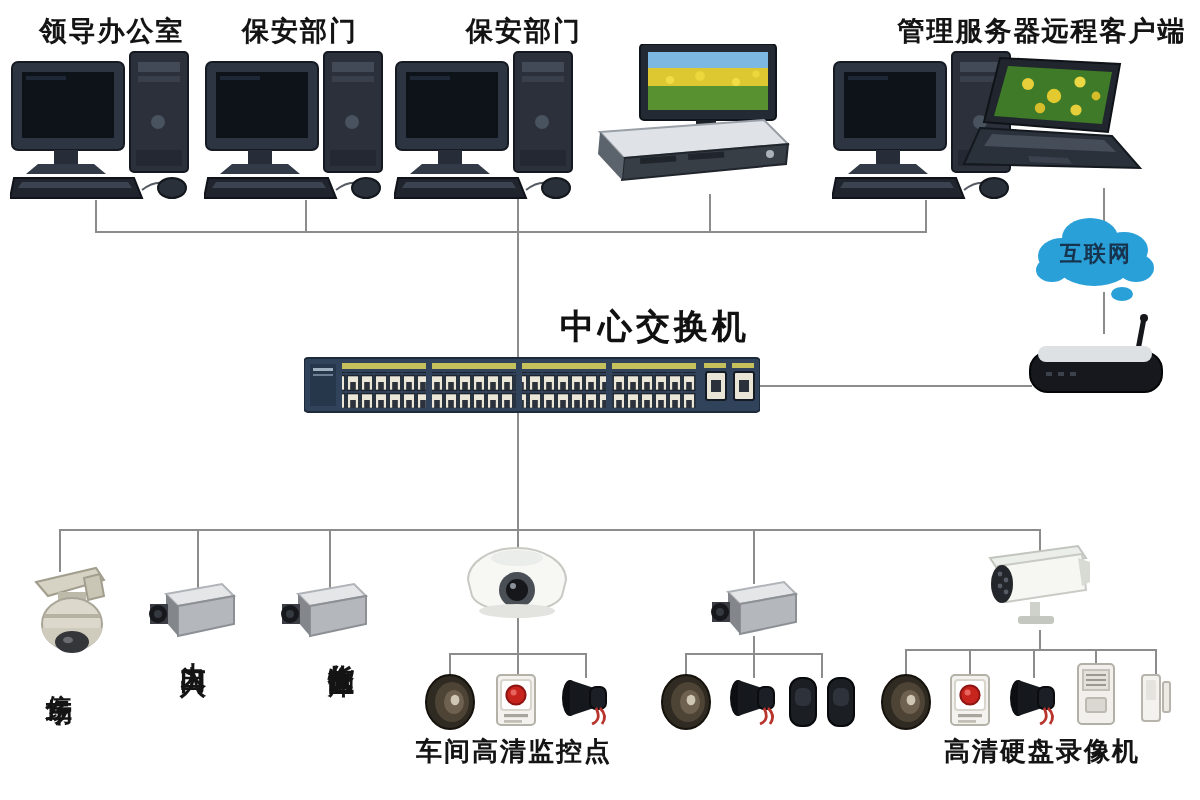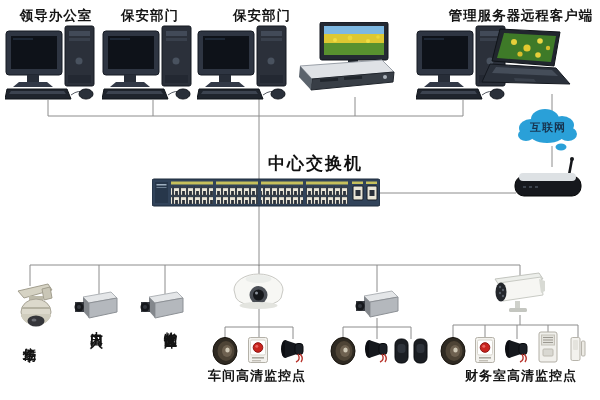--- a/index.html
+++ b/index.html
@@ -2,21 +2,21 @@
 <html><head>
 <meta charset="utf-8">
 <style>
   html,body{margin:0;padding:0;background:#fff;}
   .canvas{position:relative;width:600px;height:392px;background:#ffffff;overflow:hidden;
           font-family:"Liberation Sans","DejaVu Sans",sans-serif;}
   .wires{position:absolute;left:0;top:0;}
   .dev{position:absolute;}
   .lbl{position:absolute;transform:translateX(-50%);font-weight:bold;color:#141414;white-space:nowrap;}
   .lbl-top{font-size:13.5px;letter-spacing:1px;}
-  .lbl-title{position:absolute;font-size:17px;font-weight:bold;color:#111;letter-spacing:2px;white-space:nowrap;}
+  .lbl-title{position:absolute;font-size:17px;font-weight:bold;color:#111;letter-spacing:2px;white-space:nowrap;margin-left:12px;}
   .lbl-bottom{font-size:13px;letter-spacing:1px;}
   .lbl-vert{position:absolute;writing-mode:vertical-rl;text-orientation:upright;font-size:13px;
             font-weight:bold;color:#141414;letter-spacing:1px;transform:translateX(-50%);}
   .cloud-text{position:absolute;transform:translate(-50%,-50%);font-size:11px;font-weight:bold;
               color:#17344f;letter-spacing:1px;}
 </style>
 </head>
 <body>
 
 <div class="canvas">
@@ -326,15 +326,15 @@
       <use href="#sym-keypad"></use>
     </svg>
   <svg class="dev" style="left:570px;top:336px" width="16" height="26">
       <use href="#sym-doorcontact"></use>
     </svg>
 
   <div class="lbl-vert" style="left:29px;top:337px">停车场</div>
   <div class="lbl-vert" style="left:96px;top:321px">大门出入口</div>
   <div class="lbl-vert" style="left:170px;top:321px">货物仓库区</div>
   <div class="lbl lbl-bottom" style="left:257px;top:367px">车间高清监控点</div>
-  <div class="lbl lbl-bottom" style="left:521px;top:367px">财务室高清监控点</div>
+  <div class="lbl lbl-bottom" style="left:521px;top:367px">高清硬盘录像机</div>
 
 </div>
 
 </body></html>

